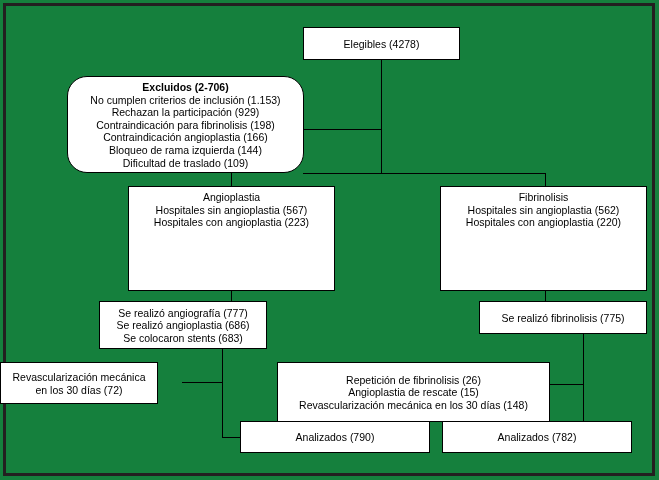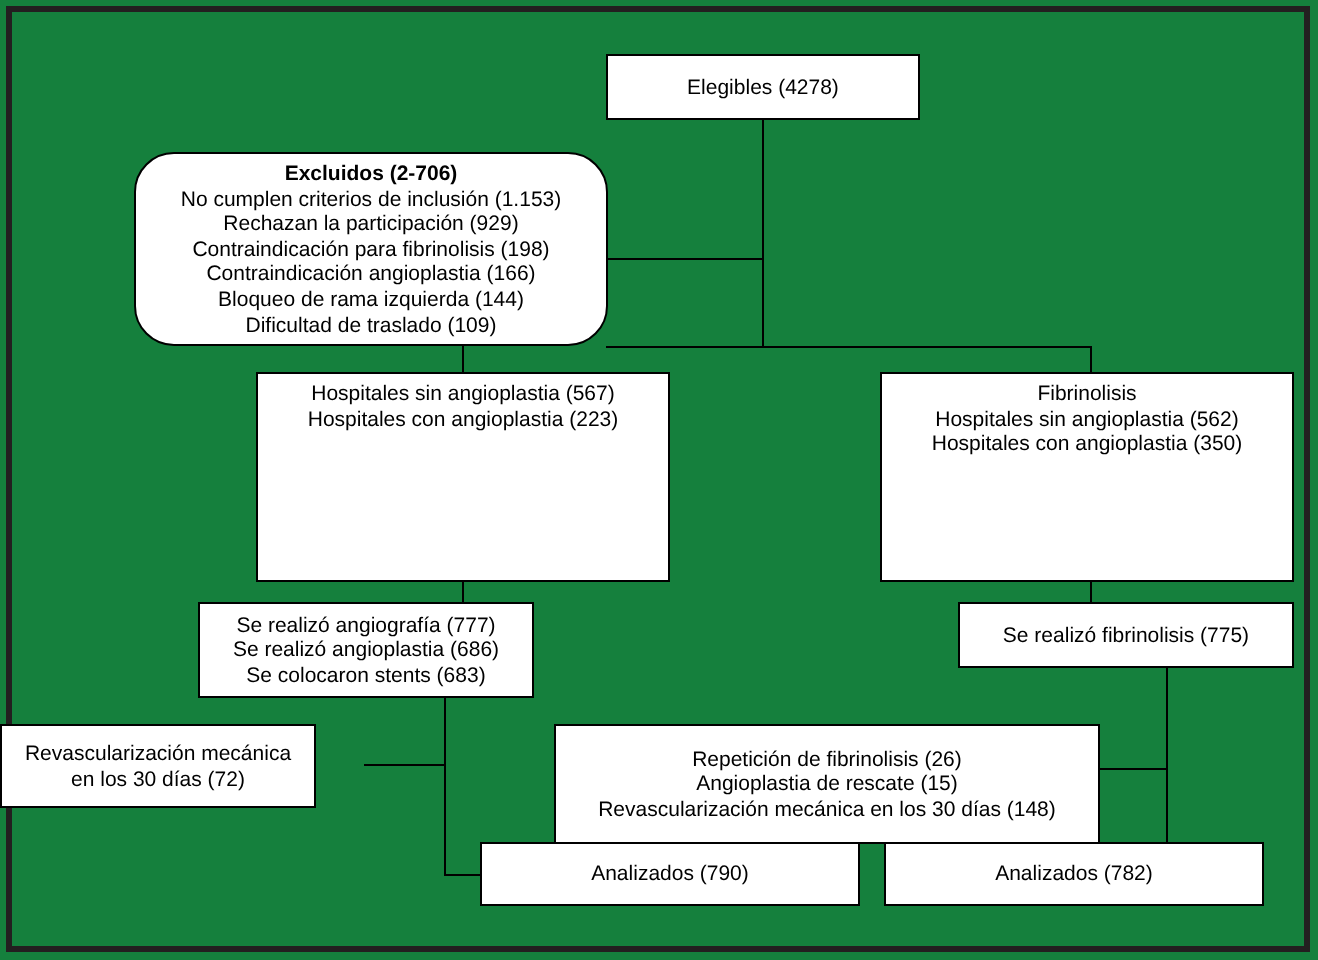--- a/index.html
+++ b/index.html
@@ -107,30 +107,31 @@
       <span class="ln">Rechazan la participación (929)</span>
       <span class="ln">Contraindicación para fibrinolisis (198)</span>
       <span class="ln">Contraindicación angioplastia (166)</span>
       <span class="ln">Bloqueo de rama izquierda (144)</span>
       <span class="ln">Dificultad de traslado (109)</span>
     </div>
   </div>
 
   <div class="box top-v" style="left:128px; top:186px; width:207px; height:105px;">
     <div class="pad">
+      <span class="ln">Angioplastia</span>
       <span class="ln">Hospitales sin angioplastia (567)</span>
       <span class="ln">Hospitales con angioplastia (223)</span>
     </div>
   </div>
 
   <div class="box top-v" style="left:440px; top:186px; width:207px; height:105px;">
     <div class="pad">
       <span class="ln">Fibrinolisis</span>
       <span class="ln">Hospitales sin angioplastia (562)</span>
-      <span class="ln">Hospitales con angioplastia (350)</span>
+      <span class="ln">Hospitales con angioplastia (220)</span>
     </div>
   </div>
 
   <div class="box center-v" style="left:99px; top:301px; width:168px; height:48px;">
     <div class="pad">
       <span class="ln">Se realizó angiografía (777)</span>
       <span class="ln">Se realizó angioplastia (686)</span>
       <span class="ln"><span>Se colocaron </span><span class="ital">stents</span><span> (683)</span></span>
     </div>
   </div>

